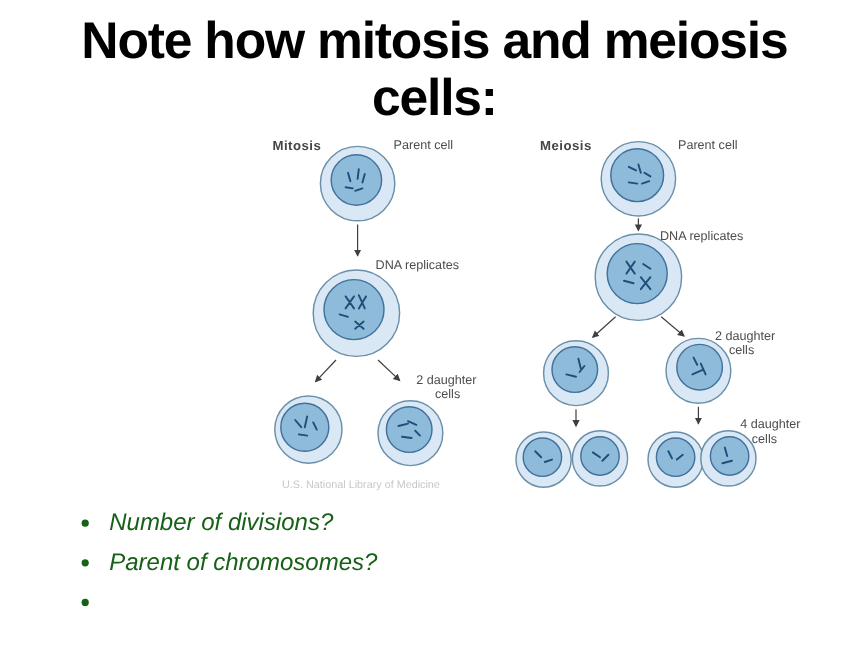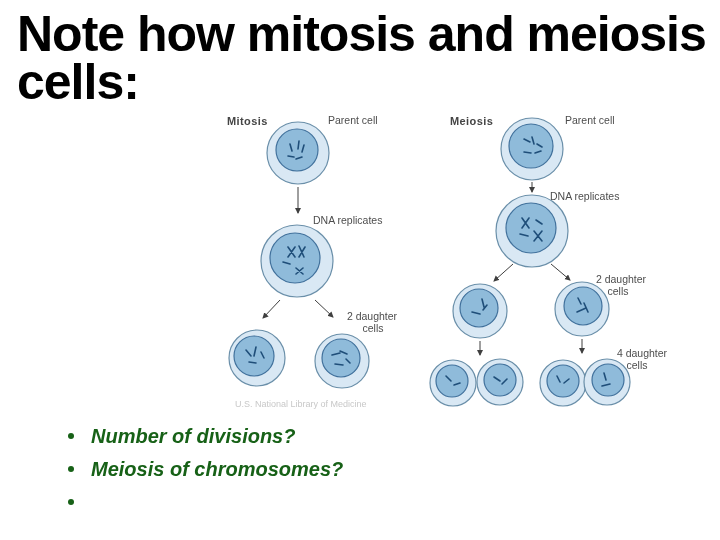--- a/index.html
+++ b/index.html
@@ -2,37 +2,38 @@
 <html><head>
 <meta charset="utf-8">
 <style>
   html,body{margin:0;padding:0;background:#ffffff;}
   .slide{
     position:relative;width:720px;height:540px;background:#ffffff;
     font-family:"Liberation Sans",sans-serif;overflow:hidden;
   }
   .title{
     position:absolute;left:17px;top:10px;width:690px;
-    font-size:50px;font-weight:700;letter-spacing:-1px;line-height:48px;
+    font-size:43px;font-weight:700;letter-spacing:-1px;line-height:48px;
     color:#000000;
+    text-align:center;
   }
   .diagram{position:absolute;left:180px;top:100px;width:520px;height:320px;}
   .diagram svg{display:block;}
   .svg-label{font-family:"Liberation Sans",sans-serif;font-size:10.5px;fill:#4d4d4d;}
   .svg-col-title{font-family:"Liberation Sans",sans-serif;font-size:11px;font-weight:700;fill:#454545;letter-spacing:.4px;}
   .svg-credit{font-family:"Liberation Sans",sans-serif;font-size:9px;fill:#c8c8c8;}
   .cell-outer{fill:#d9e8f4;stroke:#6a8fa9;stroke-width:1.2;}
   .cell-nucleus{fill:#8fbbda;stroke:#41719c;stroke-width:1.2;}
   .chromo{stroke:#1f4e79;stroke-width:1.6;stroke-linecap:round;fill:none;}
   .arrow{stroke:#3f3f3f;stroke-width:1;fill:none;}
   .bullets{position:absolute;left:68px;top:424px;}
   .bullet-row{display:flex;align-items:center;margin-bottom:9px;height:24px;}
   .bullet-dot{width:6px;height:6px;border-radius:50%;background:#176117;margin-right:17px;flex:0 0 auto;}
   .bullet-text{
-    font-size:20px;font-weight:700;font-style:italic;color:#176117;
+    font-size:20px;font-weight:400;font-style:italic;color:#176117;
     line-height:24px;white-space:nowrap;
   }
 </style>
 </head>
 <body>
 
 <div class="slide">
 
   <div class="title">
     <div>Note how mitosis and meiosis</div>
@@ -148,20 +149,20 @@
     </svg>
   </div>
 
   <div class="bullets">
     <div class="bullet-row">
       <span class="bullet-dot"></span>
       <span class="bullet-text">Number of divisions?</span>
     </div>
     <div class="bullet-row">
       <span class="bullet-dot"></span>
-      <span class="bullet-text">Meiosis of chromosomes?</span>
+      <span class="bullet-text">Parent of chromosomes?</span>
     </div>
     <div class="bullet-row">
       <span class="bullet-dot"></span>
     </div>
   </div>
 
 </div>
 
 </body></html>

